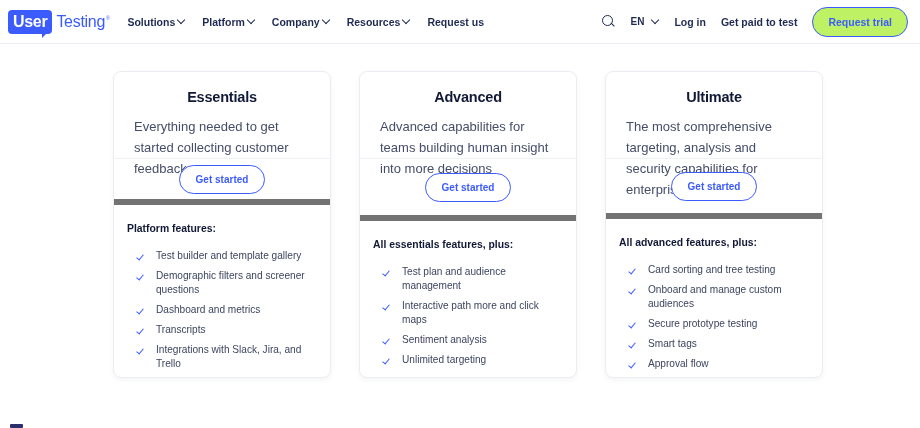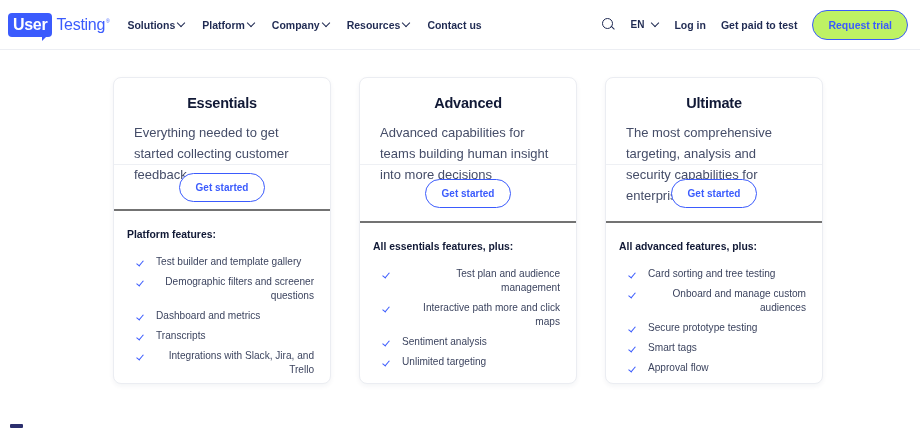--- a/index.html
+++ b/index.html
@@ -8,21 +8,21 @@
     width: 920px;
     height: 428px;
     overflow: hidden;
     background: #ffffff;
     font-family: "Liberation Sans", sans-serif;
     -webkit-font-smoothing: antialiased;
   }
 
   
   .header {
-    height: 50px;
+    height: 44px;
     width: 920px;
     display: flex;
     align-items: center;
     background: #ffffff;
     border-bottom: 1px solid #eceef3;
     padding: 0 12px 0 8px;
     justify-content: flex-end;
   }
 
   .logo {
@@ -206,31 +206,31 @@
     background: #ffffff;
     font-size: 10px;
     font-weight: 600;
     border-radius: 20px;
     padding: 8px 16px;
     cursor: pointer;
     font-family: "Liberation Sans", sans-serif;
   }
 
   .card-features {
-    border-top: 2px solid #737373;
+    border-top: 6px solid #737373;
     padding: 18px 16px 0 13px;
     flex: 1;
   }
   .features-title {
     font-size: 10.4px;
     font-weight: 700;
     color: #111936;
     margin-bottom: 15px;
   }
-  .feature-list { list-style: none; text-align: right; }
+  .feature-list { list-style: none; }
   .feature-item {
     display: flex;
     align-items: flex-start;
     gap: 9px;
     margin-bottom: 6px;
     padding-left: 11px;
   }
   .check-icon {
     flex: 0 0 auto;
     width: 9px; height: 9px;
@@ -284,21 +284,21 @@
     </div>
     <div class="nav-item">
       <span>Company</span>
       <span class="chev"></span>
     </div>
     <div class="nav-item">
       <span>Resources</span>
       <span class="chev"></span>
     </div>
     <div class="nav-item">
-      <span>Contact us</span>
+      <span>Request us</span>
     </div>
   </nav>
 
   <div class="header-right">
     <div class="search-icon"></div>
 
     <div class="lang">
       <span>EN</span>
       <span class="chev"></span>
     </div>

